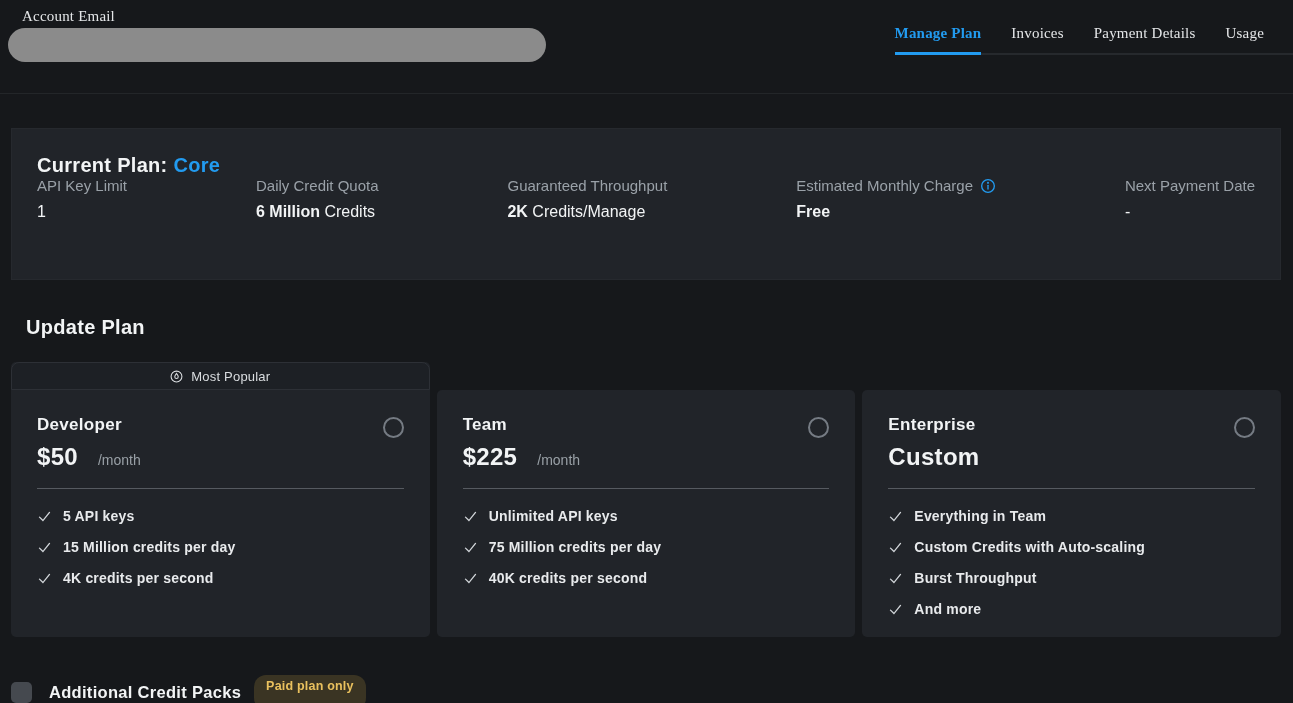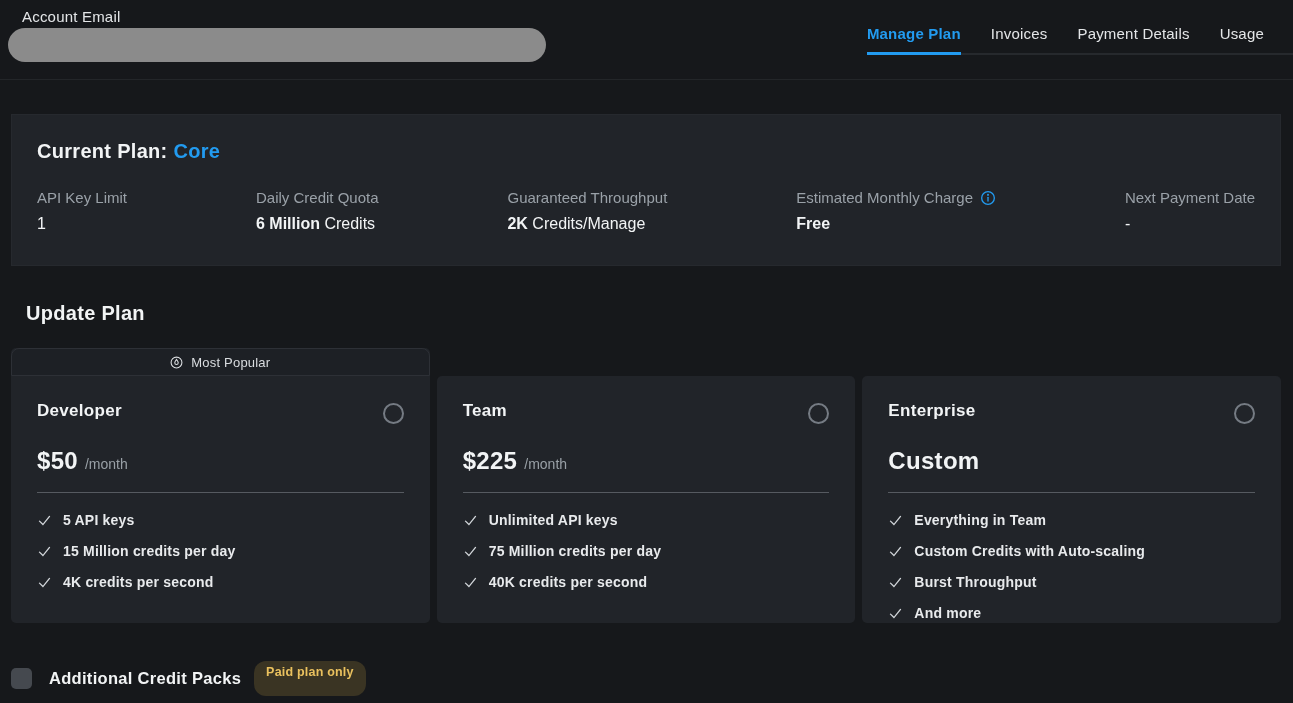--- a/index.html
+++ b/index.html
@@ -6,21 +6,21 @@
   html, body { width: 1293px; height: 703px; }
   body {
     background: #16181b;
     font-family: "Liberation Sans", "DejaVu Sans", sans-serif;
     color: #f2f4f5;
     overflow: hidden;
     position: relative;
   }
 
   
-  .header { position: relative; height: 80px; border-bottom: 1px solid #232629; }
+  .header { position: relative; height: 94px; border-bottom: 1px solid #232629; font-family: Liberation Serif, serif; }
   .email-block { position: absolute; left: 8px; top: 8px; }
   .field-label { font-size: 15px; color: #e4e6e8; margin-left: 14px; letter-spacing: .2px; }
   .email-input {
     width: 538px; height: 34px; margin-top: 3px;
     border-radius: 17px; background: #8b8b8b; cursor: text;
   }
   .tabs {
     position: absolute; right: 0; top: 24px;
     display: flex; gap: 30px; padding-right: 29px;
     border-bottom: 2px solid #26292d;
@@ -32,21 +32,21 @@
   .tab.active { color: #229bf0; font-weight: 700; border-bottom: 3px solid #229bf0; }
 
   
   .current-plan-card {
     margin: 34px 12px 0 11px; height: 152px;
     background: #212429; border: 1px solid #26292e; border-radius: 0;
     padding: 25px;
   }
   .cp-title { font-size: 20px; font-weight: 700; letter-spacing: .3px; }
   .cp-title .accent { color: #229bf0; }
-  .stats { display: flex; justify-content: space-between; margin-top: 26px; }
+  .stats { display: flex; justify-content: space-between; }
   .stat-label { font-size: 15px; color: #9aa1a8; display: flex; align-items: center; gap: 7px; }
   .stat-value { font-size: 16px; color: #f2f4f5; margin-top: 9px; }
   .stat-value b { font-weight: 700; }
 
   
   .update-plan-title { margin: 36px 0 0 26px; font-size: 20px; font-weight: 700; letter-spacing: .3px; }
 
   .plans { display: flex; gap: 7px; margin: 23px 12px 0 11px; align-items: flex-end; }
   .plan-col { flex: 1; }
   .card { background: #212429; border-radius: 5px; overflow: hidden; }
@@ -58,21 +58,21 @@
     font-size: 13px; color: #dadde0; letter-spacing: .2px;
   }
   .spacer { height: 28px; }
   .plan-body { padding: 25px 26px; height: 247px; cursor: pointer; }
   .plan-top { display: flex; justify-content: space-between; align-items: flex-start; }
   .plan-title { font-size: 17px; font-weight: 600; letter-spacing: .3px; }
   .radio {
     width: 21px; height: 21px; border-radius: 50%;
     border: 2px solid #757b83; margin-top: 2px; cursor: pointer; flex: none;
   }
-  .price-row { margin-top: 23px; display: flex; align-items: baseline; gap: 7px; }
+  .price-row { margin-top: 5px; display: flex; align-items: baseline; gap: 20px; }
   .price { font-size: 24px; font-weight: 800; letter-spacing: .3px; }
   .period { font-size: 14px; color: #99a0a6; }
   .card-divider { border: none; border-top: 1px solid #565a60; margin-top: 17px; }
   .features { list-style: none; margin-top: 19px; font-weight: bold; }
   .features li {
     display: flex; align-items: center; gap: 11px;
     font-size: 14px; color: #e8eaec; margin-top: 15px; letter-spacing: .2px;
   }
   .features svg { flex: none; }
 

